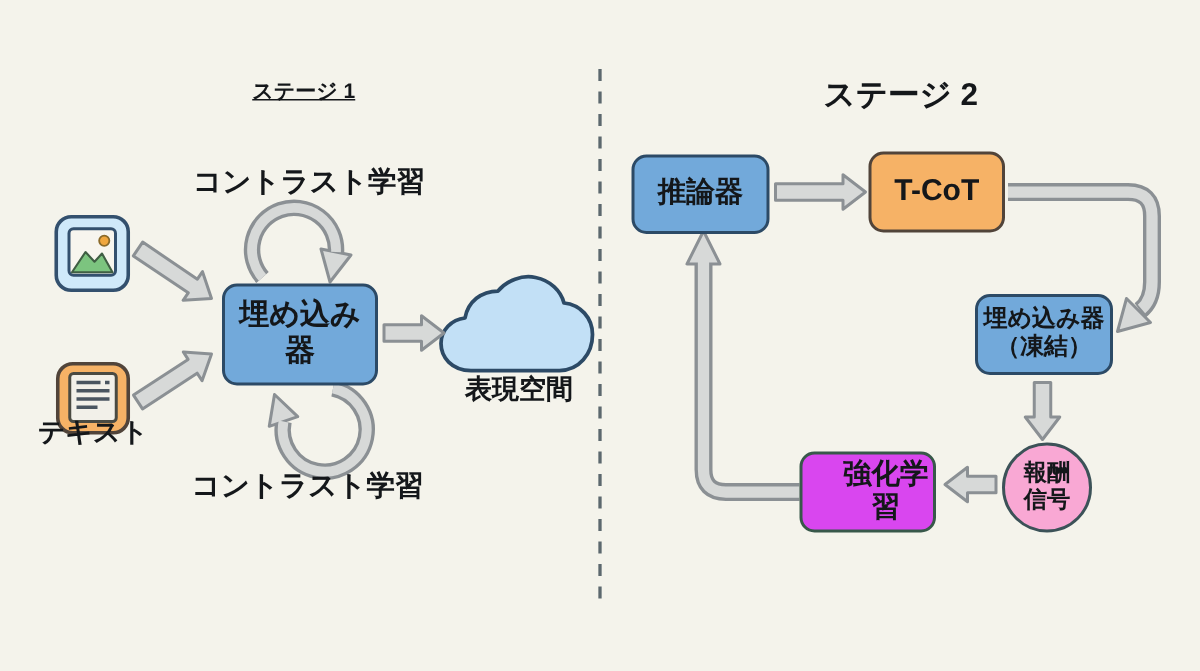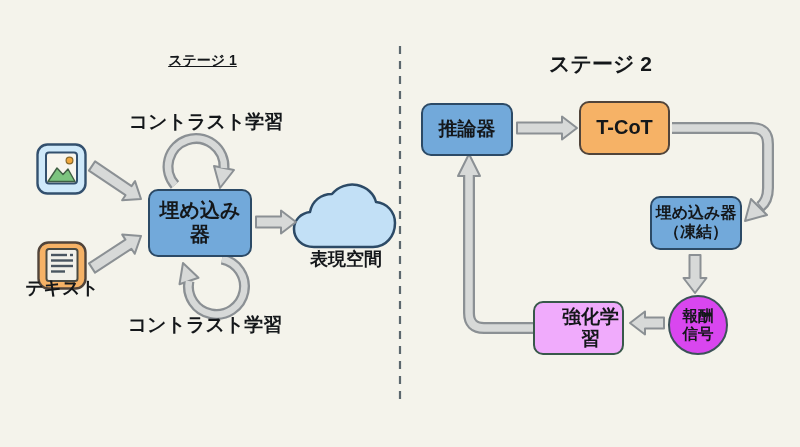--- a/index.html
+++ b/index.html
@@ -4,22 +4,22 @@
 <style>
   html,body{margin:0;padding:0;background:#f4f3eb;}
   body{font-family:"Liberation Sans","DejaVu Sans",sans-serif;}
   .canvas{position:relative;width:800px;height:447px;background:#f4f3eb;overflow:hidden;color:#14171a;}
   svg.layer{position:absolute;left:0;top:0;}
   .lbl{position:absolute;text-align:center;font-weight:700;color:#14171a;line-height:1.15;}
   .node{position:absolute;display:flex;flex-direction:column;align-items:center;justify-content:center;
         font-weight:700;color:#14171a;box-sizing:border-box;text-align:center;line-height:1.18;}
   .blue{background:#72a9da;border:2.5px solid #2c4a66;border-radius:10px;}
   .orange{background:#f6b266;border:2.5px solid #51443a;border-radius:10px;text-align:center;}
-  .green{background:#f0abfc;border:2.5px solid #38584a;border-radius:10px;padding-left:24px;}
-  .circle{background:#d946ef;border:2.5px solid #3c5258;border-radius:50%;}
+  .green{background:#d946ef;border:2.5px solid #38584a;border-radius:10px;padding-left:24px;}
+  .circle{background:#f9a8d4;border:2.5px solid #3c5258;border-radius:50%;}
   .dash{stroke:#5c686e;stroke-width:2.2;stroke-dasharray:8 7;fill:none;}
   .shaft-dark{fill:none;stroke:#8b9094;stroke-width:12;}
   .shaft-light{fill:none;stroke:#d7d9d8;stroke-width:7.5;}
   .loop-dark{fill:none;stroke:#8b9094;stroke-width:11;}
   .loop-light{fill:none;stroke:#d7d9d8;stroke-width:6.5;}
   .head,.block{fill:#d7d9d8;stroke:#8b9094;stroke-width:2;stroke-linejoin:round;}
   .cloud{fill:#c2e0f6;stroke:#2c4a66;stroke-width:2.5;stroke-linejoin:round;}
 </style>
 </head>
 <body>

